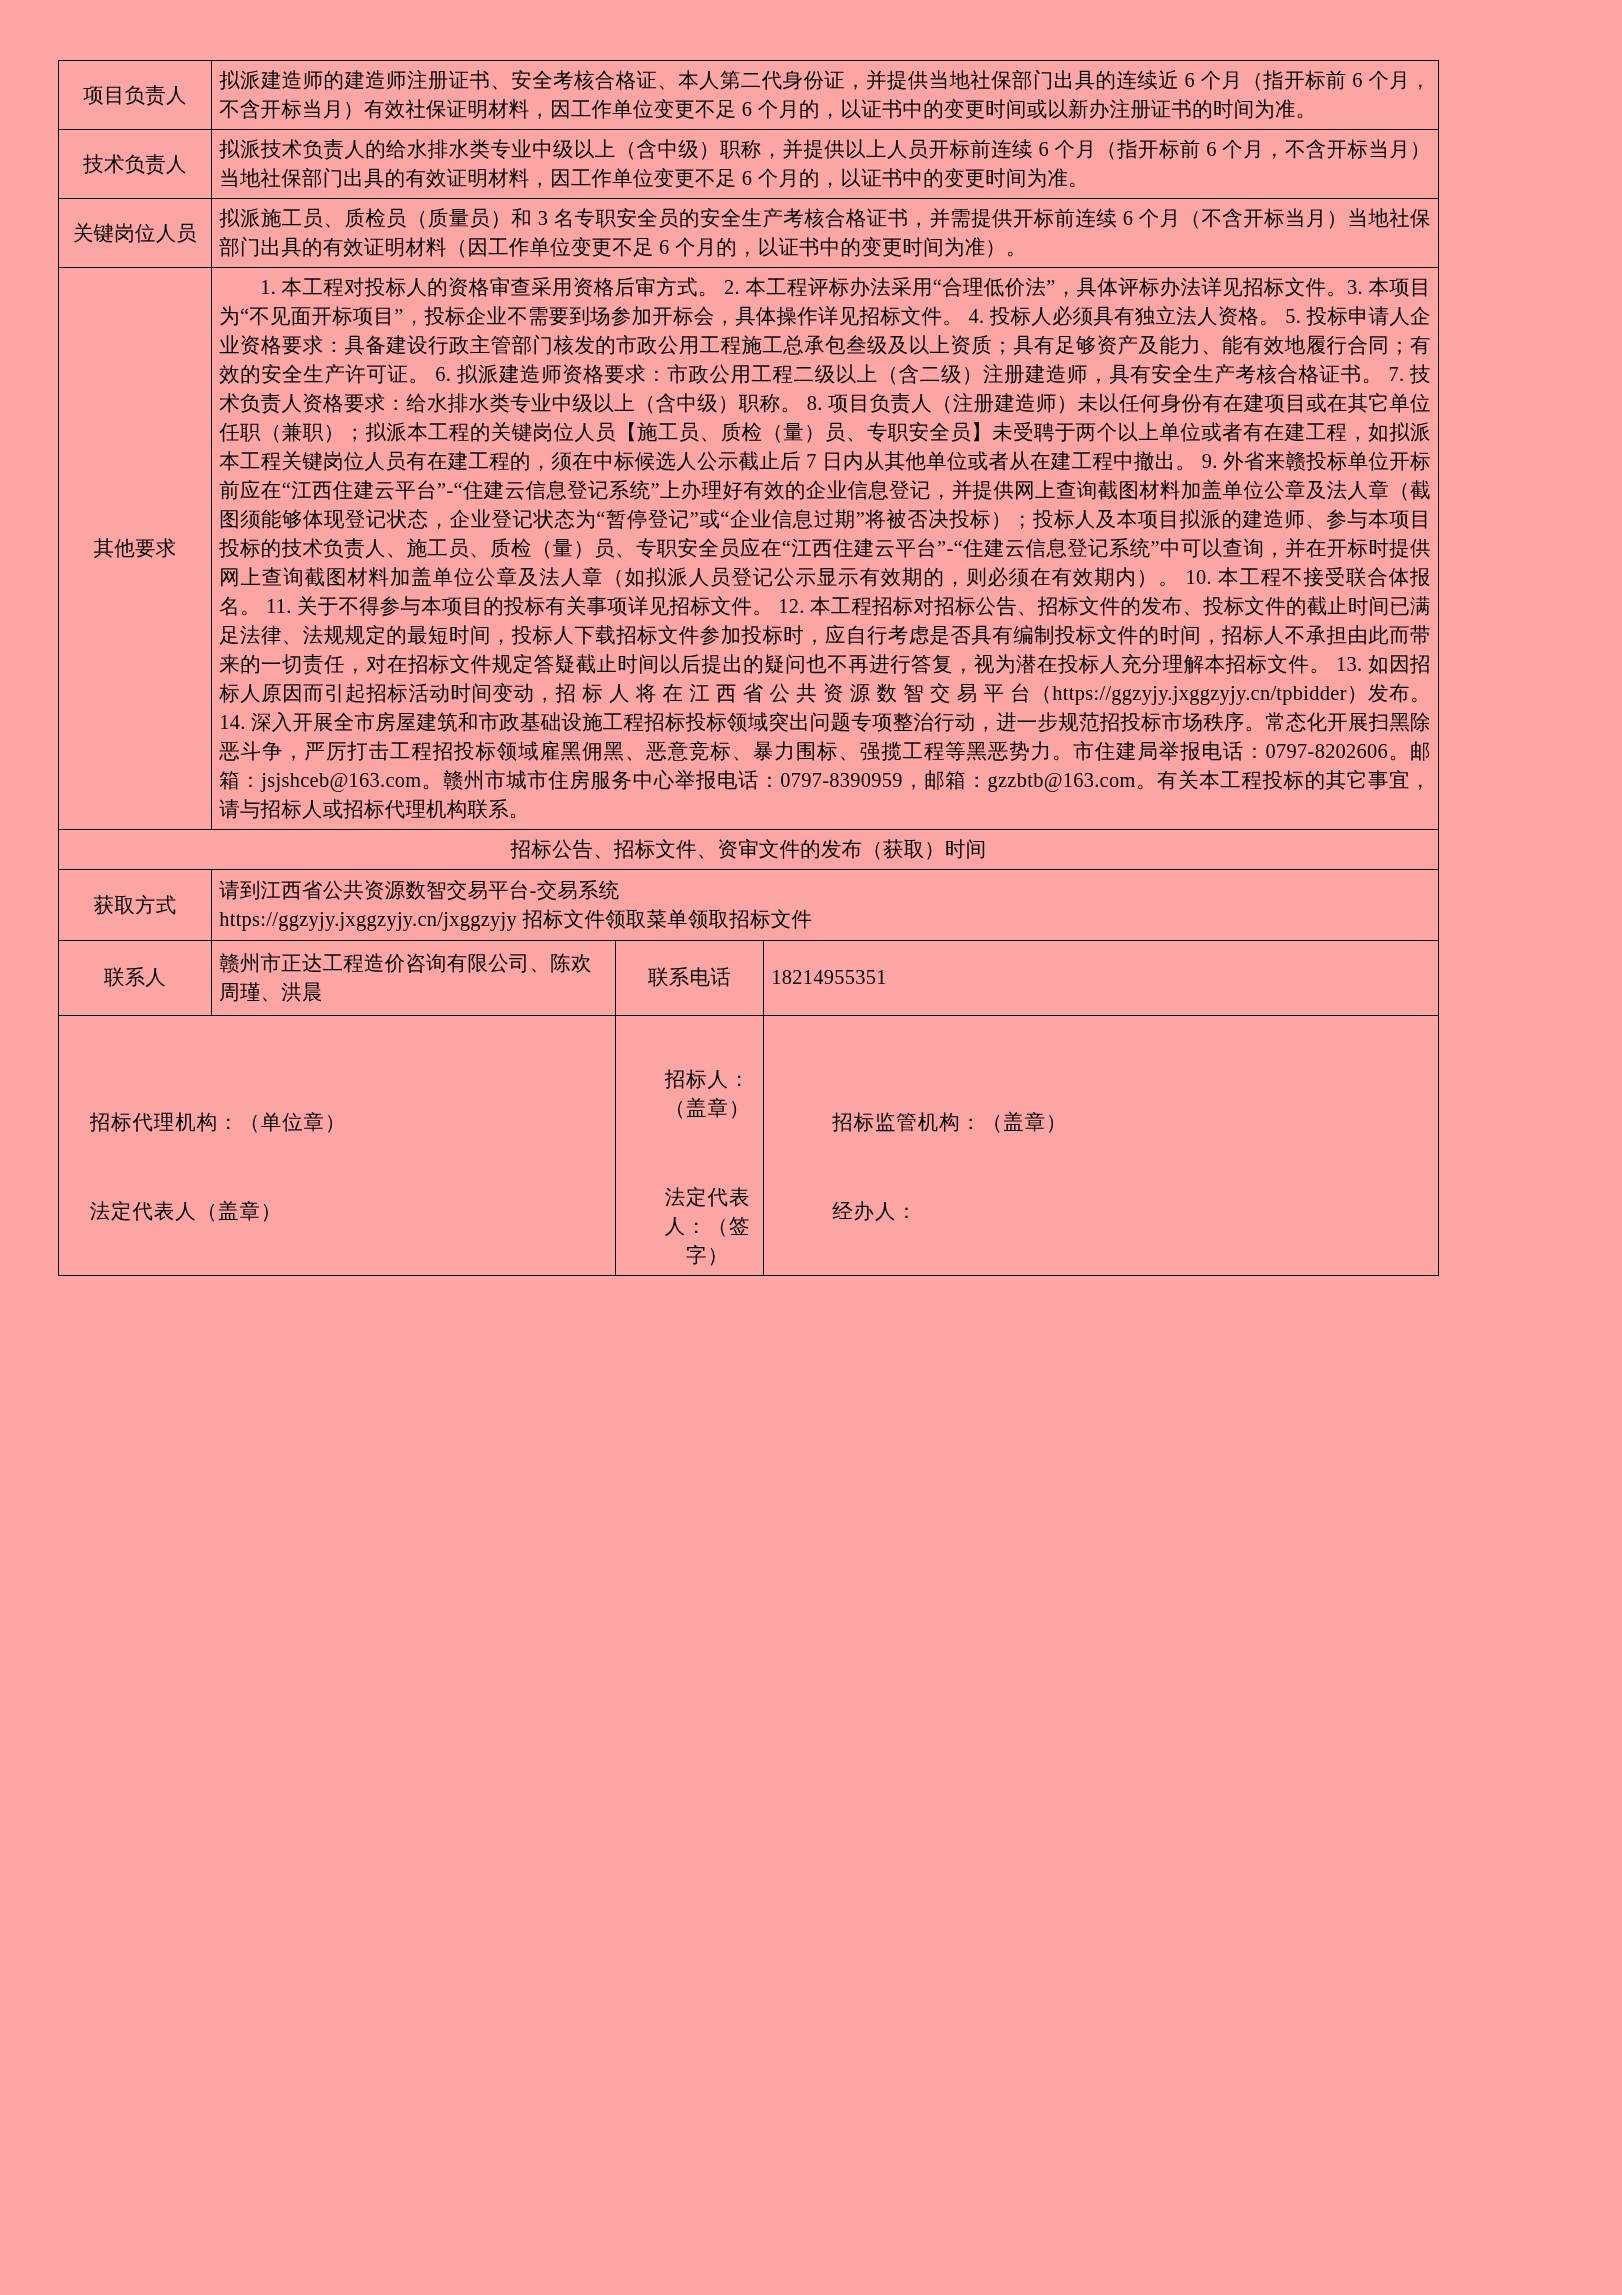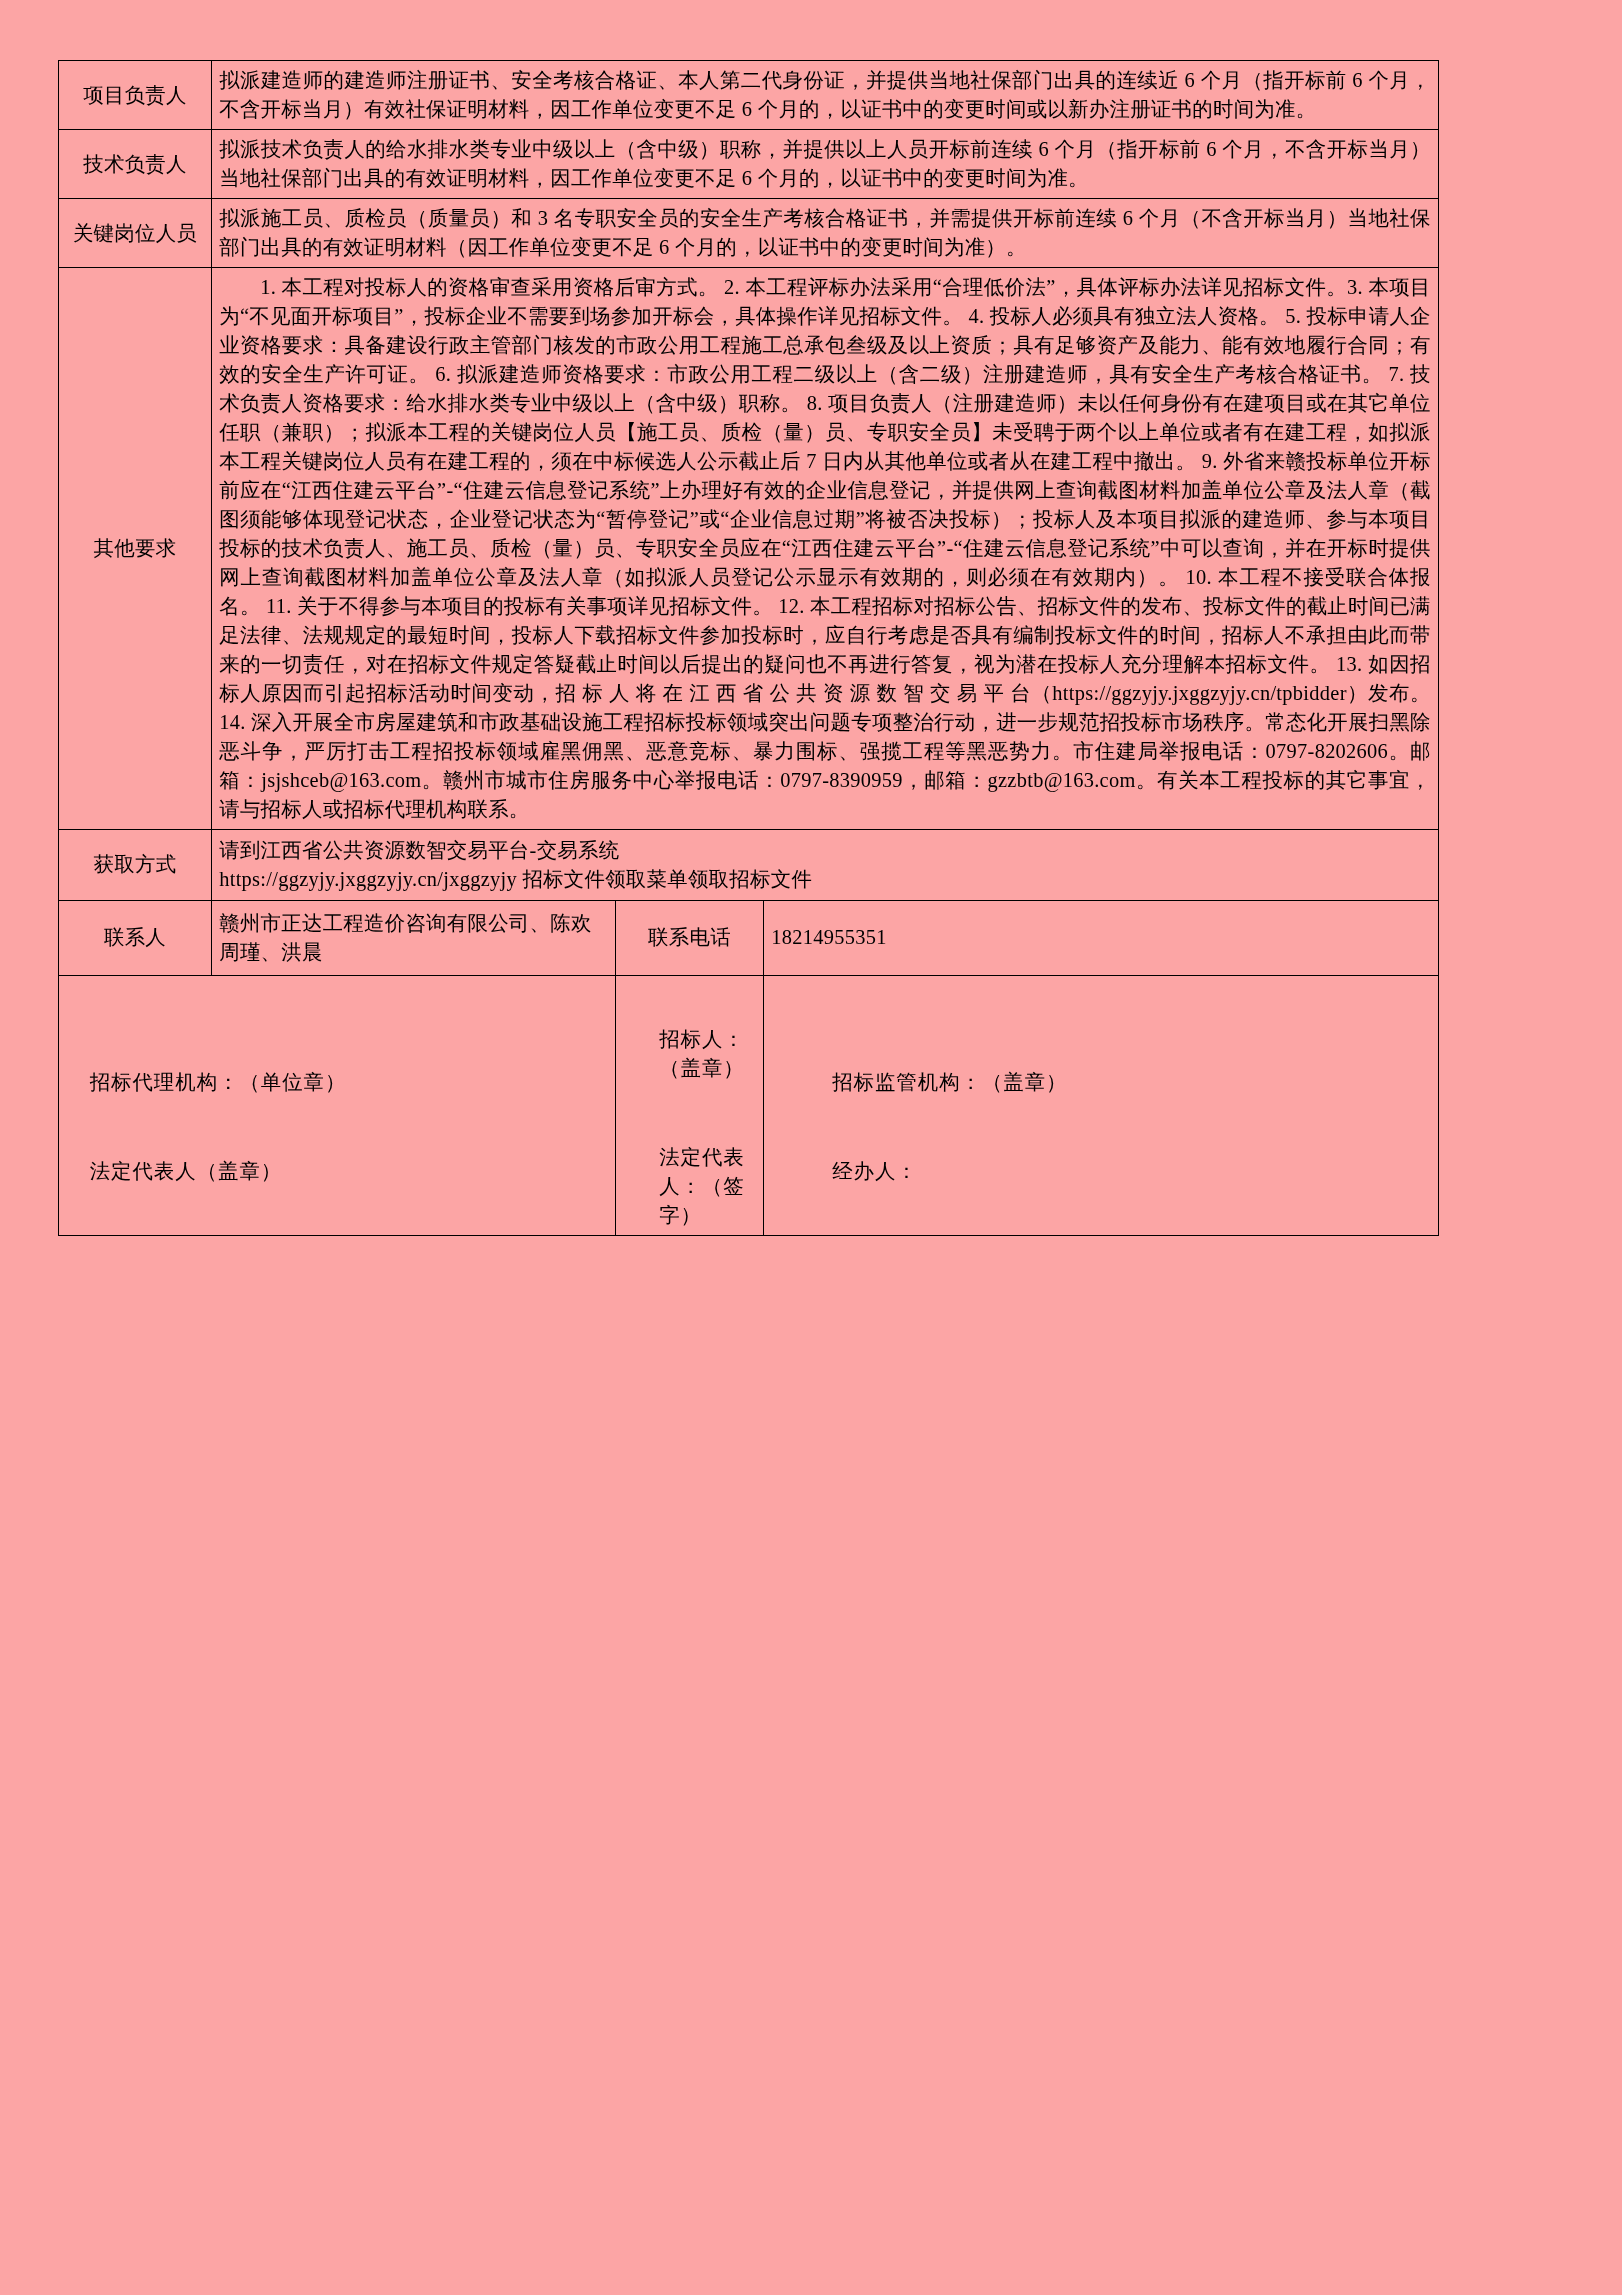--- a/index.html
+++ b/index.html
@@ -81,21 +81,21 @@
     margin-top: 44px;
     font-size: 20.4px;
     letter-spacing: 1px;
   }
   .sig-line2 {
     margin-top: 60px;
     font-size: 20.4px;
     letter-spacing: 1px;
   }
   .sig-inner { padding-left: 23.5px; }
-  .sig-inner.c2 { padding-left: 36px; }
+  .sig-inner.c2 { padding-left: 36px; text-align: center; }
   .sig-inner.c3 { padding-left: 61px; }
   .nowrapnum { white-space: nowrap; }
   .contact-name {
     text-align: left;
     font-size: 20.4px;
     line-height: 1.5;
     letter-spacing: 0.5px;
   }
   .phone {
     font-size: 21.5px;
@@ -133,20 +133,23 @@
     <tr>
       <td class="lbl col-label">关键岗位人员</td>
       <td class="body-text big-cell" colspan="3">拟派施工员、质检员（质量员）和 3 名专职安全员的安全生产考核合格证书，并需提供开标前连续 6 个月（不含开标当月）当地社保部门出具的有效证明材料（因工作单位变更不足 6 个月的，以证书中的变更时间为准）。</td>
     </tr>
 
     <tr>
       <td class="lbl col-label">其他要求</td>
       <td class="body-text indent big-cell" colspan="3">1. 本工程对投标人的资格审查采用资格后审方式。  2. 本工程评标办法采用“合理低价法”，具体评标办法详见招标文件。3. 本项目为“不见面开标项目”，投标企业不需要到场参加开标会，具体操作详见招标文件。 4. 投标人必须具有独立法人资格。  5. 投标申请人企业资格要求：具备建设行政主管部门核发的市政公用工程施工总承包叁级及以上资质；具有足够资产及能力、能有效地履行合同；有效的安全生产许可证。 6. 拟派建造师资格要求：市政公用工程二级以上（含二级）注册建造师，具有安全生产考核合格证书。 7. 技术负责人资格要求：给水排水类专业中级以上（含中级）职称。 8. 项目负责人（注册建造师）未以任何身份有在建项目或在其它单位任职（兼职）；拟派本工程的关键岗位人员【施工员、质检（量）员、专职安全员】未受聘于两个以上单位或者有在建工程，如拟派本工程关键岗位人员有在建工程的，须在中标候选人公示截止后 7 日内从其他单位或者从在建工程中撤出。 9. 外省来赣投标单位开标前应在“江西住建云平台”-“住建云信息登记系统”上办理好有效的企业信息登记，并提供网上查询截图材料加盖单位公章及法人章（截图须能够体现登记状态，企业登记状态为“暂停登记”或“企业信息过期”将被否决投标）；投标人及本项目拟派的建造师、参与本项目投标的技术负责人、施工员、质检（量）员、专职安全员应在“江西住建云平台”-“住建云信息登记系统”中可以查询，并在开标时提供网上查询截图材料加盖单位公章及法人章（如拟派人员登记公示显示有效期的，则必须在有效期内）。 10. 本工程不接受联合体报名。 11. 关于不得参与本项目的投标有关事项详见招标文件。 12. 本工程招标对招标公告、招标文件的发布、投标文件的截止时间已满足法律、法规规定的最短时间，投标人下载招标文件参加投标时，应自行考虑是否具有编制投标文件的时间，招标人不承担由此而带来的一切责任，对在招标文件规定答疑截止时间以后提出的疑问也不再进行答复，视为潜在投标人充分理解本招标文件。 13. 如因招标人原因而引起招标活动时间变动，招 标 人 将 在 江 西 省 公 共 资 源 数 智 交 易 平 台（https://ggzyjy.jxggzyjy.cn/tpbidder）发布。14. 深入开展全市房屋建筑和市政基础设施工程招标投标领域突出问题专项整治行动，进一步规范招投标市场秩序。常态化开展扫黑除恶斗争，严厉打击工程招投标领域雇黑佣黑、恶意竞标、暴力围标、强揽工程等黑恶势力。市住建局举报电话：0797-8202606。邮箱：jsjshceb@163.com。赣州市城市住房服务中心举报电话：0797-8390959，邮箱：gzzbtb@163.com。有关本工程投标的其它事宜，请与招标人或招标代理机构联系。</td>
     </tr>
 
+    <tr>
+      <td class="section-title" colspan="4">招标公告、招标文件、资审文件的发布（获取）时间</td>
+    </tr>
 
 
 
     <tr>
       <td class="lbl col-label" style="padding-top:20.4px;padding-bottom:20.4px;">获取方式</td>
       <td class="acq-way" colspan="3">
         <div>请到江西省公共资源数智交易平台-交易系统</div>
         <div>https://ggzyjy.jxggzyjy.cn/jxggzyjy 招标文件领取菜单领取招标文件</div>
       </td>
     </tr>

